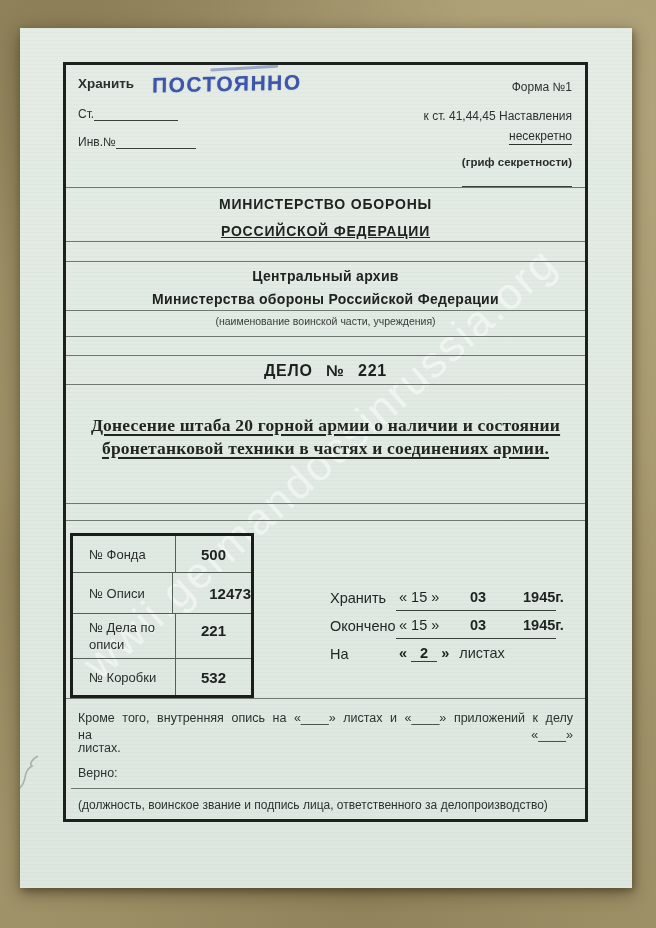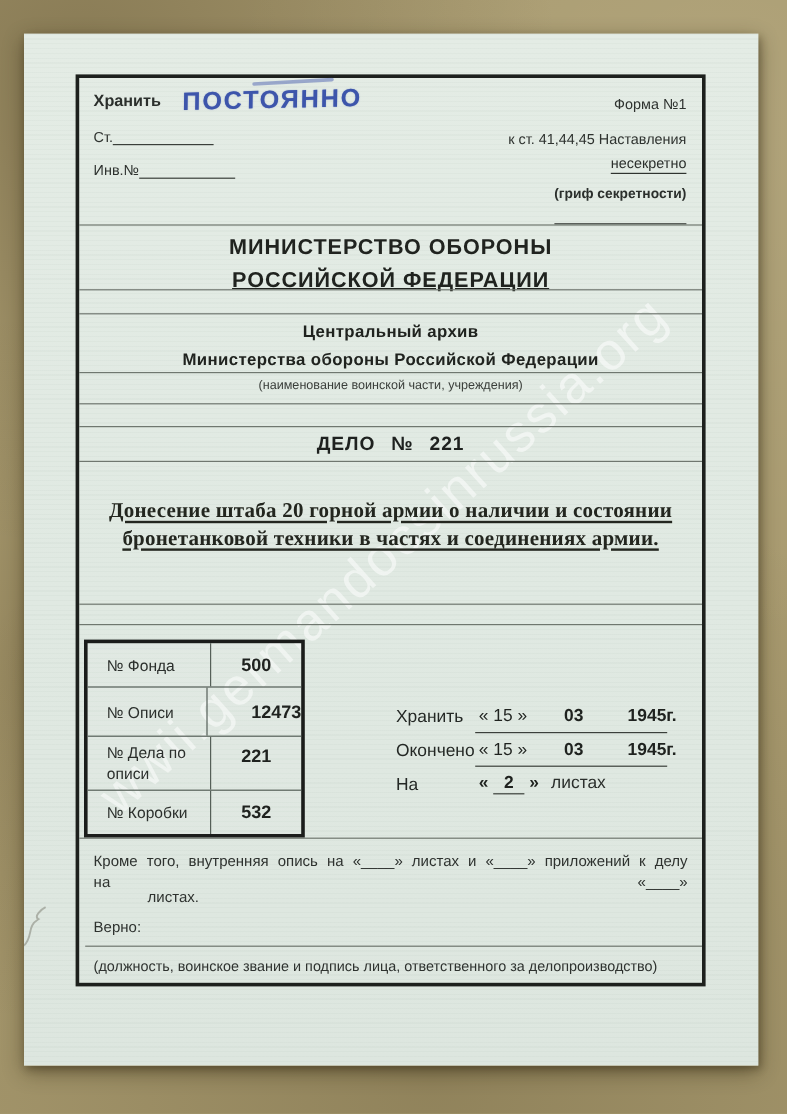--- a/index.html
+++ b/index.html
@@ -26,21 +26,21 @@
   }
   .formbox {
     position:absolute; left:43px; top:34px; width:525px; height:760px;
     border:3px solid #1d201d;
   }
   .hline { position:absolute; left:0; right:0; height:1px; background:#6f776f; }
   .lbl   { font-size:12px; color:#2e322f; }
   .blank { display:inline-block; border-bottom:1px solid #3a3f3a; height:13px; vertical-align:bottom; }
   .rtxt  { position:absolute; right:13px; text-align:left; }
   .ctr   { position:absolute; left:0; right:0; text-align:center; }
-  .bold-head { font-weight:bold; font-size:18px; letter-spacing:0.8px; color:#20231f; }
+  .bold-head { font-weight:bold; font-size:14px; letter-spacing:0.8px; color:#20231f; }
   .bold-sub  { font-weight:bold; font-size:14px; letter-spacing:0.3px; color:#20231f; }
   .small-cap { font-size:10.5px; color:#3a3e3a; }
   .stamp {
     position:absolute; left:86px; top:7px;
     font-weight:bold; font-size:21px; letter-spacing:1.5px;
     color:#3d55ab; transform:rotate(-1.2deg) skewX(-2deg);
     text-shadow:0 0 1px rgba(61,85,171,0.55);
   }
   .stamp::before {
     content:""; position:absolute; left:58px; top:-5px; width:68px; height:3px;
@@ -192,20 +192,20 @@
       <span class="abs" style="left:69px; top:0;">
         <span class="sheets-q">«</span>
         <span class="sheets-v">2</span>
         <span class="sheets-q">»</span>
         <span style="font-size:14.5px; margin-left:6px;">листах</span>
       </span>
     </div>
 
     <div class="hline" style="top:633px;"></div>
     <div class="abs note note-just" style="left:12px; right:12px; top:645px;">Кроме того, внутренняя опись на «____» листах и «____» приложений к делу на «____»</div>
-    <div class="abs note" style="left:12px; top:675px;margin-left:45px;">листах.</div>
+    <div class="abs note" style="left:12px; top:675px;">листах.</div>
     <div class="abs note" style="left:12px; top:700px;">Верно:</div>
     <div class="hline" style="top:723px; left:5px;"></div>
     <div class="abs sig-caption" style="left:12px; top:733px;">(должность, воинское звание и подпись лица, ответственного за делопроизводство)</div>
   </div>
 
   <div class="wm-bottom">CAMO_500_12473_221_0000</div>
 </div>
 
 </body></html>

